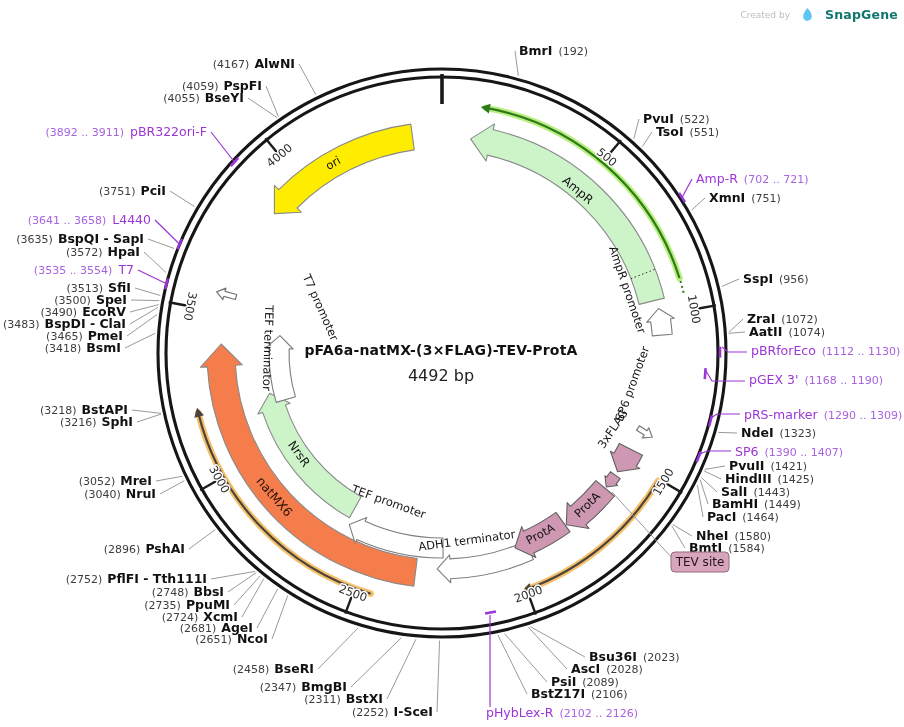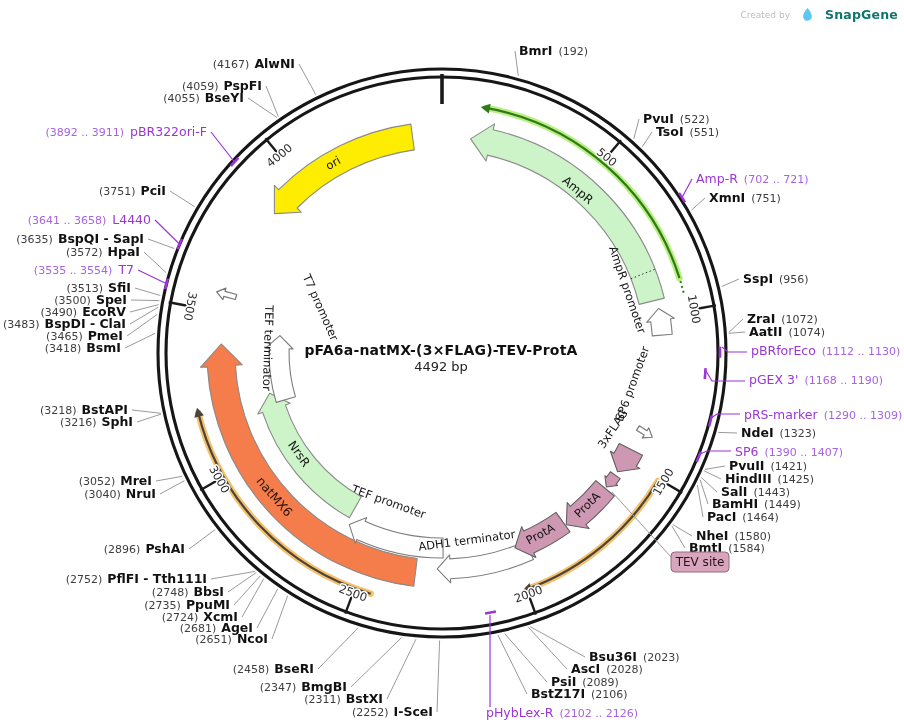--- a/index.html
+++ b/index.html
@@ -2,21 +2,21 @@
 <html><head>
 <meta charset="utf-8">
 <style>
   html,body{margin:0;padding:0;background:#fff;}
   .stage{position:relative;width:904px;height:727px;background:#ffffff;overflow:hidden;
          font-family:"DejaVu Sans","Liberation Sans",sans-serif;}
   #map-svg{position:absolute;left:0;top:0;}
   .title-block{position:absolute;left:441px;top:342px;transform:translateX(-50%);
                text-align:center;white-space:nowrap;color:#111;}
   .ptitle{font-size:14px;font-weight:bold;letter-spacing:.2px;}
-  .plen{font-size:13px;margin-top:1px;color:#222;}
+  .plen{font-size:16px;margin-top:8px;color:#222;}
   .watermark{position:absolute;top:7px;right:6px;display:flex;align-items:center;gap:12px;}
   .wm-created{font-size:9px;color:#b9bec4;}
   .wm-brand{font-size:12.5px;color:#0f766e;font-weight:600;letter-spacing:.2px;}
   .wm-logo{display:block;}
   text{font-family:"DejaVu Sans","Liberation Sans",sans-serif;}
 </style>
 </head>
 <body>
 
 <div class="stage">

